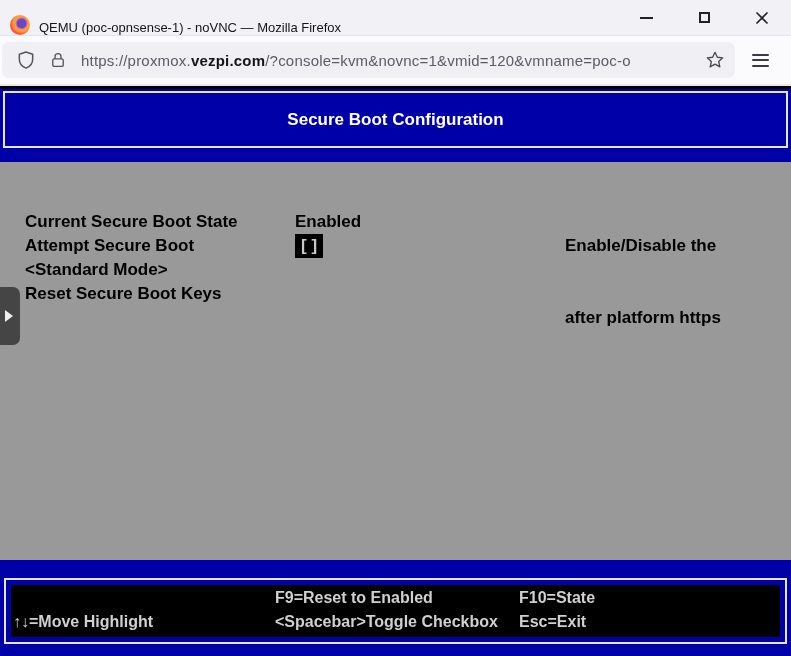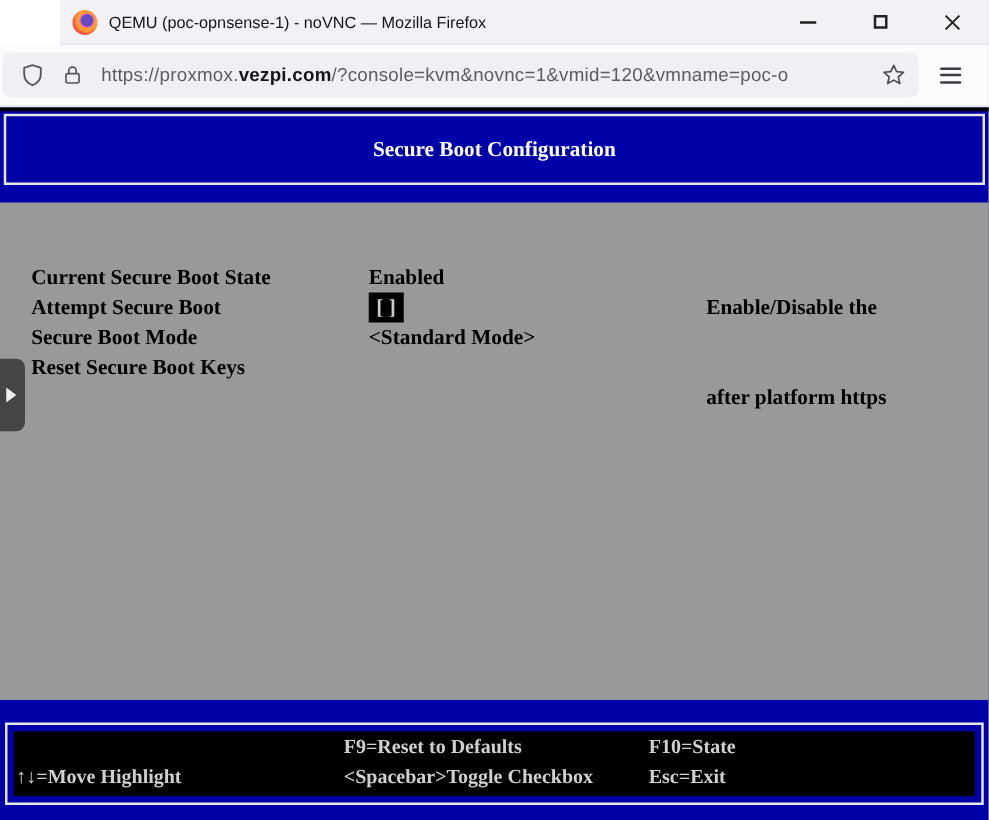--- a/index.html
+++ b/index.html
@@ -1,23 +1,22 @@
 <!DOCTYPE html>
 <html><head>
 <meta charset="utf-8">
 <style>
   * { margin: 0; padding: 0; box-sizing: border-box; }
   html, body { width: 791px; height: 656px; overflow: hidden; }
   body { font-family: "Liberation Sans", sans-serif; background: #fff; }
 
   
   .titlebar {
-    height: 36px; background: #f2f1f6; display: flex; align-items: center;
+    height: 36px; background: #f2f1f6; display: flex; align-items: flex-end;
     border-bottom: 1px solid #e4e3e9;
-    margin-left: 48px;
   }
   .ff-icon {
     width: 20px; height: 20px; border-radius: 50%; margin-left: 10px; margin-right: 9px;
     background: radial-gradient(circle at 58% 42%,
       #6549c3 0 26%, #b14fe0 30%, #ff9a36 38% 52%, #ff613b 62%, #d6275f 88%, #b5007f 100%);
   }
   .title-text { font-size: 13px; color: #15141a; }
   .win-controls { margin-left: auto; display: flex; height: 100%; }
   .win-btn { width: 58px; height: 100%; display: flex; align-items: center; justify-content: center; cursor: default; }
   .glyph-min { width: 13px; height: 2px; background: #222; }
@@ -40,21 +39,21 @@
   .url-text .domain { color: #15141a; font-weight: 600; }
   .star { margin-left: 8px; }
   .menu-btn { margin-left: 17px; display: flex; flex-direction: column; gap: 3.5px; }
   .menu-btn span { width: 17px; height: 2px; background: #3a3a44; border-radius: 1px; }
 
   .chrome-border { height: 2px; background: #e9e8ee; }
 
   
   .bios {
     position: relative; height: 570px; background: #0000a8;
-    font-family: Liberation Serif, serif; font-weight: bold;
+    font-family: Liberation Sans, sans-serif; font-weight: bold;
   }
   .bios-topline { position: absolute; top: 0; left: 0; right: 0; height: 3px; background: #000; }
 
   .bios-header {
     position: absolute; top: 5px; left: 3px; right: 3px; height: 57px;
     border: 2px solid #e6e6e6; background: #0000a8;
     display: flex; align-items: center; justify-content: center;
   }
   .bios-header .bios-title { color: #ffffff; font-size: 17px; letter-spacing: 0px; }
 
@@ -155,21 +154,20 @@
     <div class="menu-list">
       <div class="menu-row">
         <span class="label">Current Secure Boot State</span>
         <span class="value">Enabled</span>
       </div>
       <div class="menu-row">
         <span class="label">Attempt Secure Boot</span>
         <span class="value checkbox">[ ]</span>
       </div>
       <div class="menu-row">
-        <span class="label">Secure Boot Mode</span>
         <span class="value">&lt;Standard Mode&gt;</span>
       </div>
       <div class="menu-row">
         <span class="label">Reset Secure Boot Keys</span>
         <span class="value"></span>
       </div>
     </div>
 
     <div class="help-text">
       <div>Enable/Disable the</div>
@@ -178,21 +176,21 @@
   </div>
 
   <div class="novnc-handle">
     <span class="tri"></span>
   </div>
 
   <div class="bios-footer">
     <div class="footer-black">
       <div class="footer-row">
         <span class="footer-cell"></span>
-        <span class="footer-cell">F9=Reset to Defaults</span>
+        <span class="footer-cell">F9=Reset to Enabled</span>
         <span class="footer-cell">F10=State</span>
       </div>
       <div class="footer-row">
         <span class="footer-cell">↑↓=Move Highlight</span>
         <span class="footer-cell">&lt;Spacebar&gt;Toggle Checkbox</span>
         <span class="footer-cell">Esc=Exit</span>
       </div>
     </div>
   </div>
 </div>

